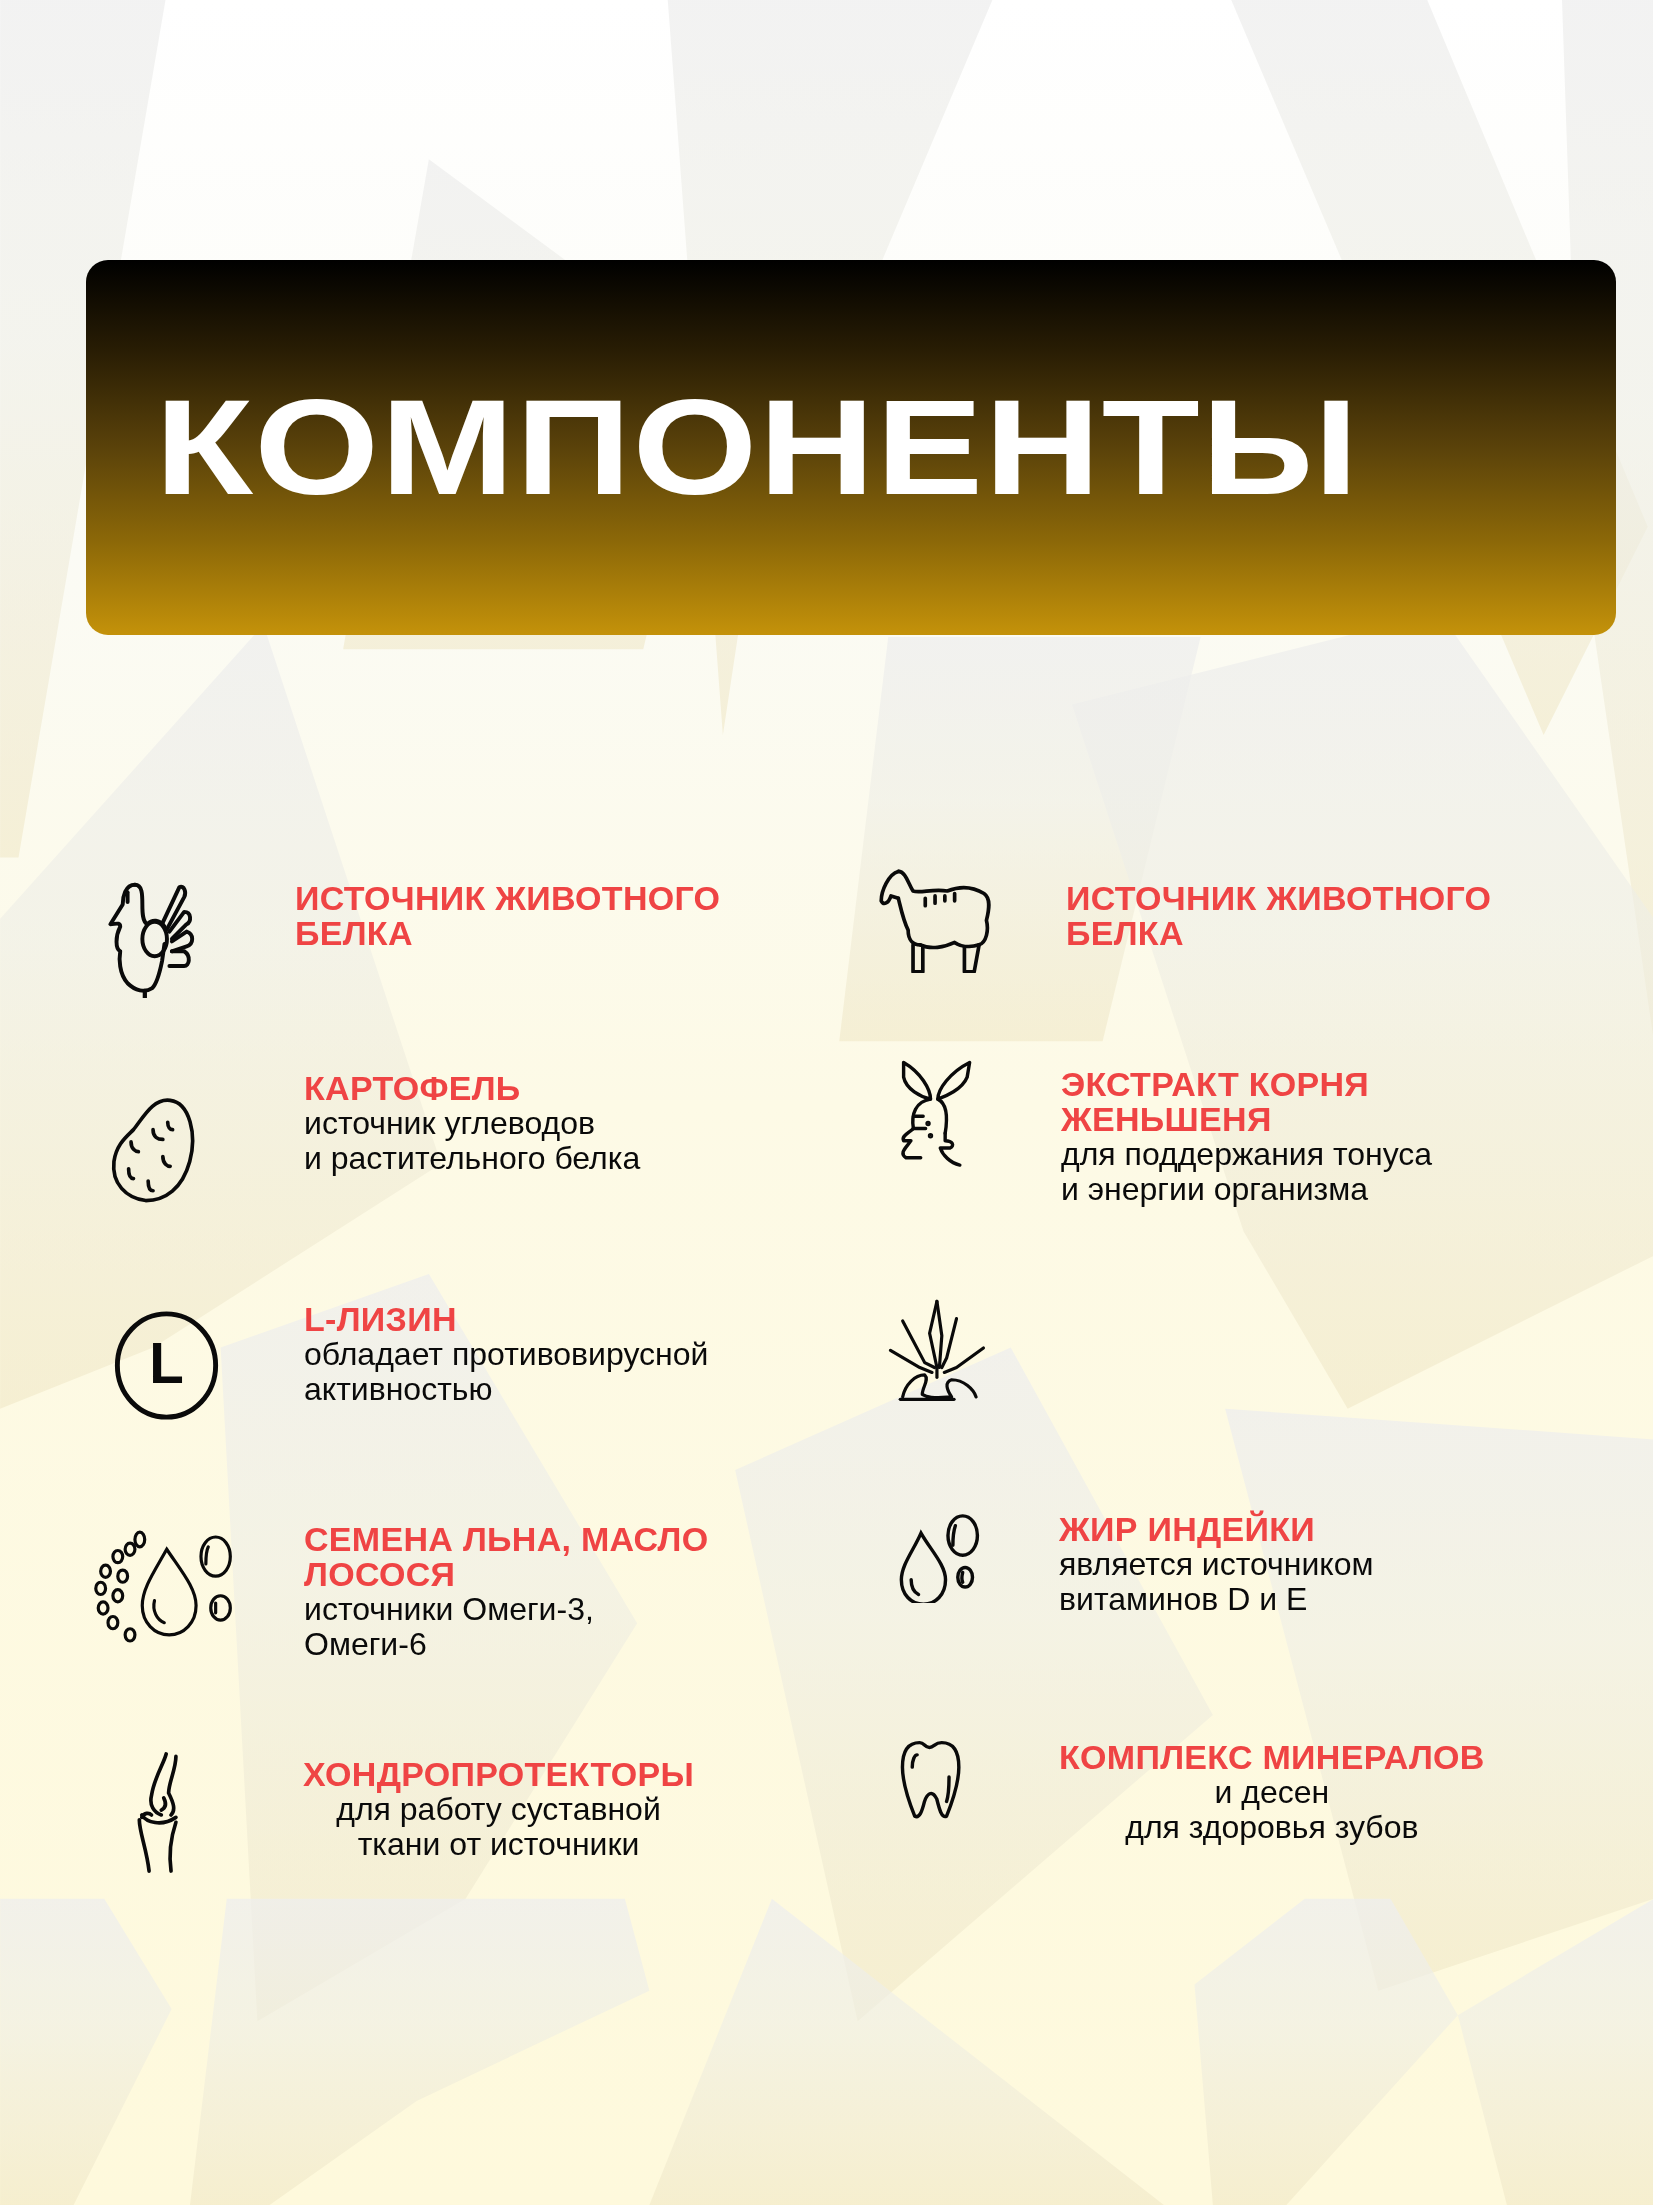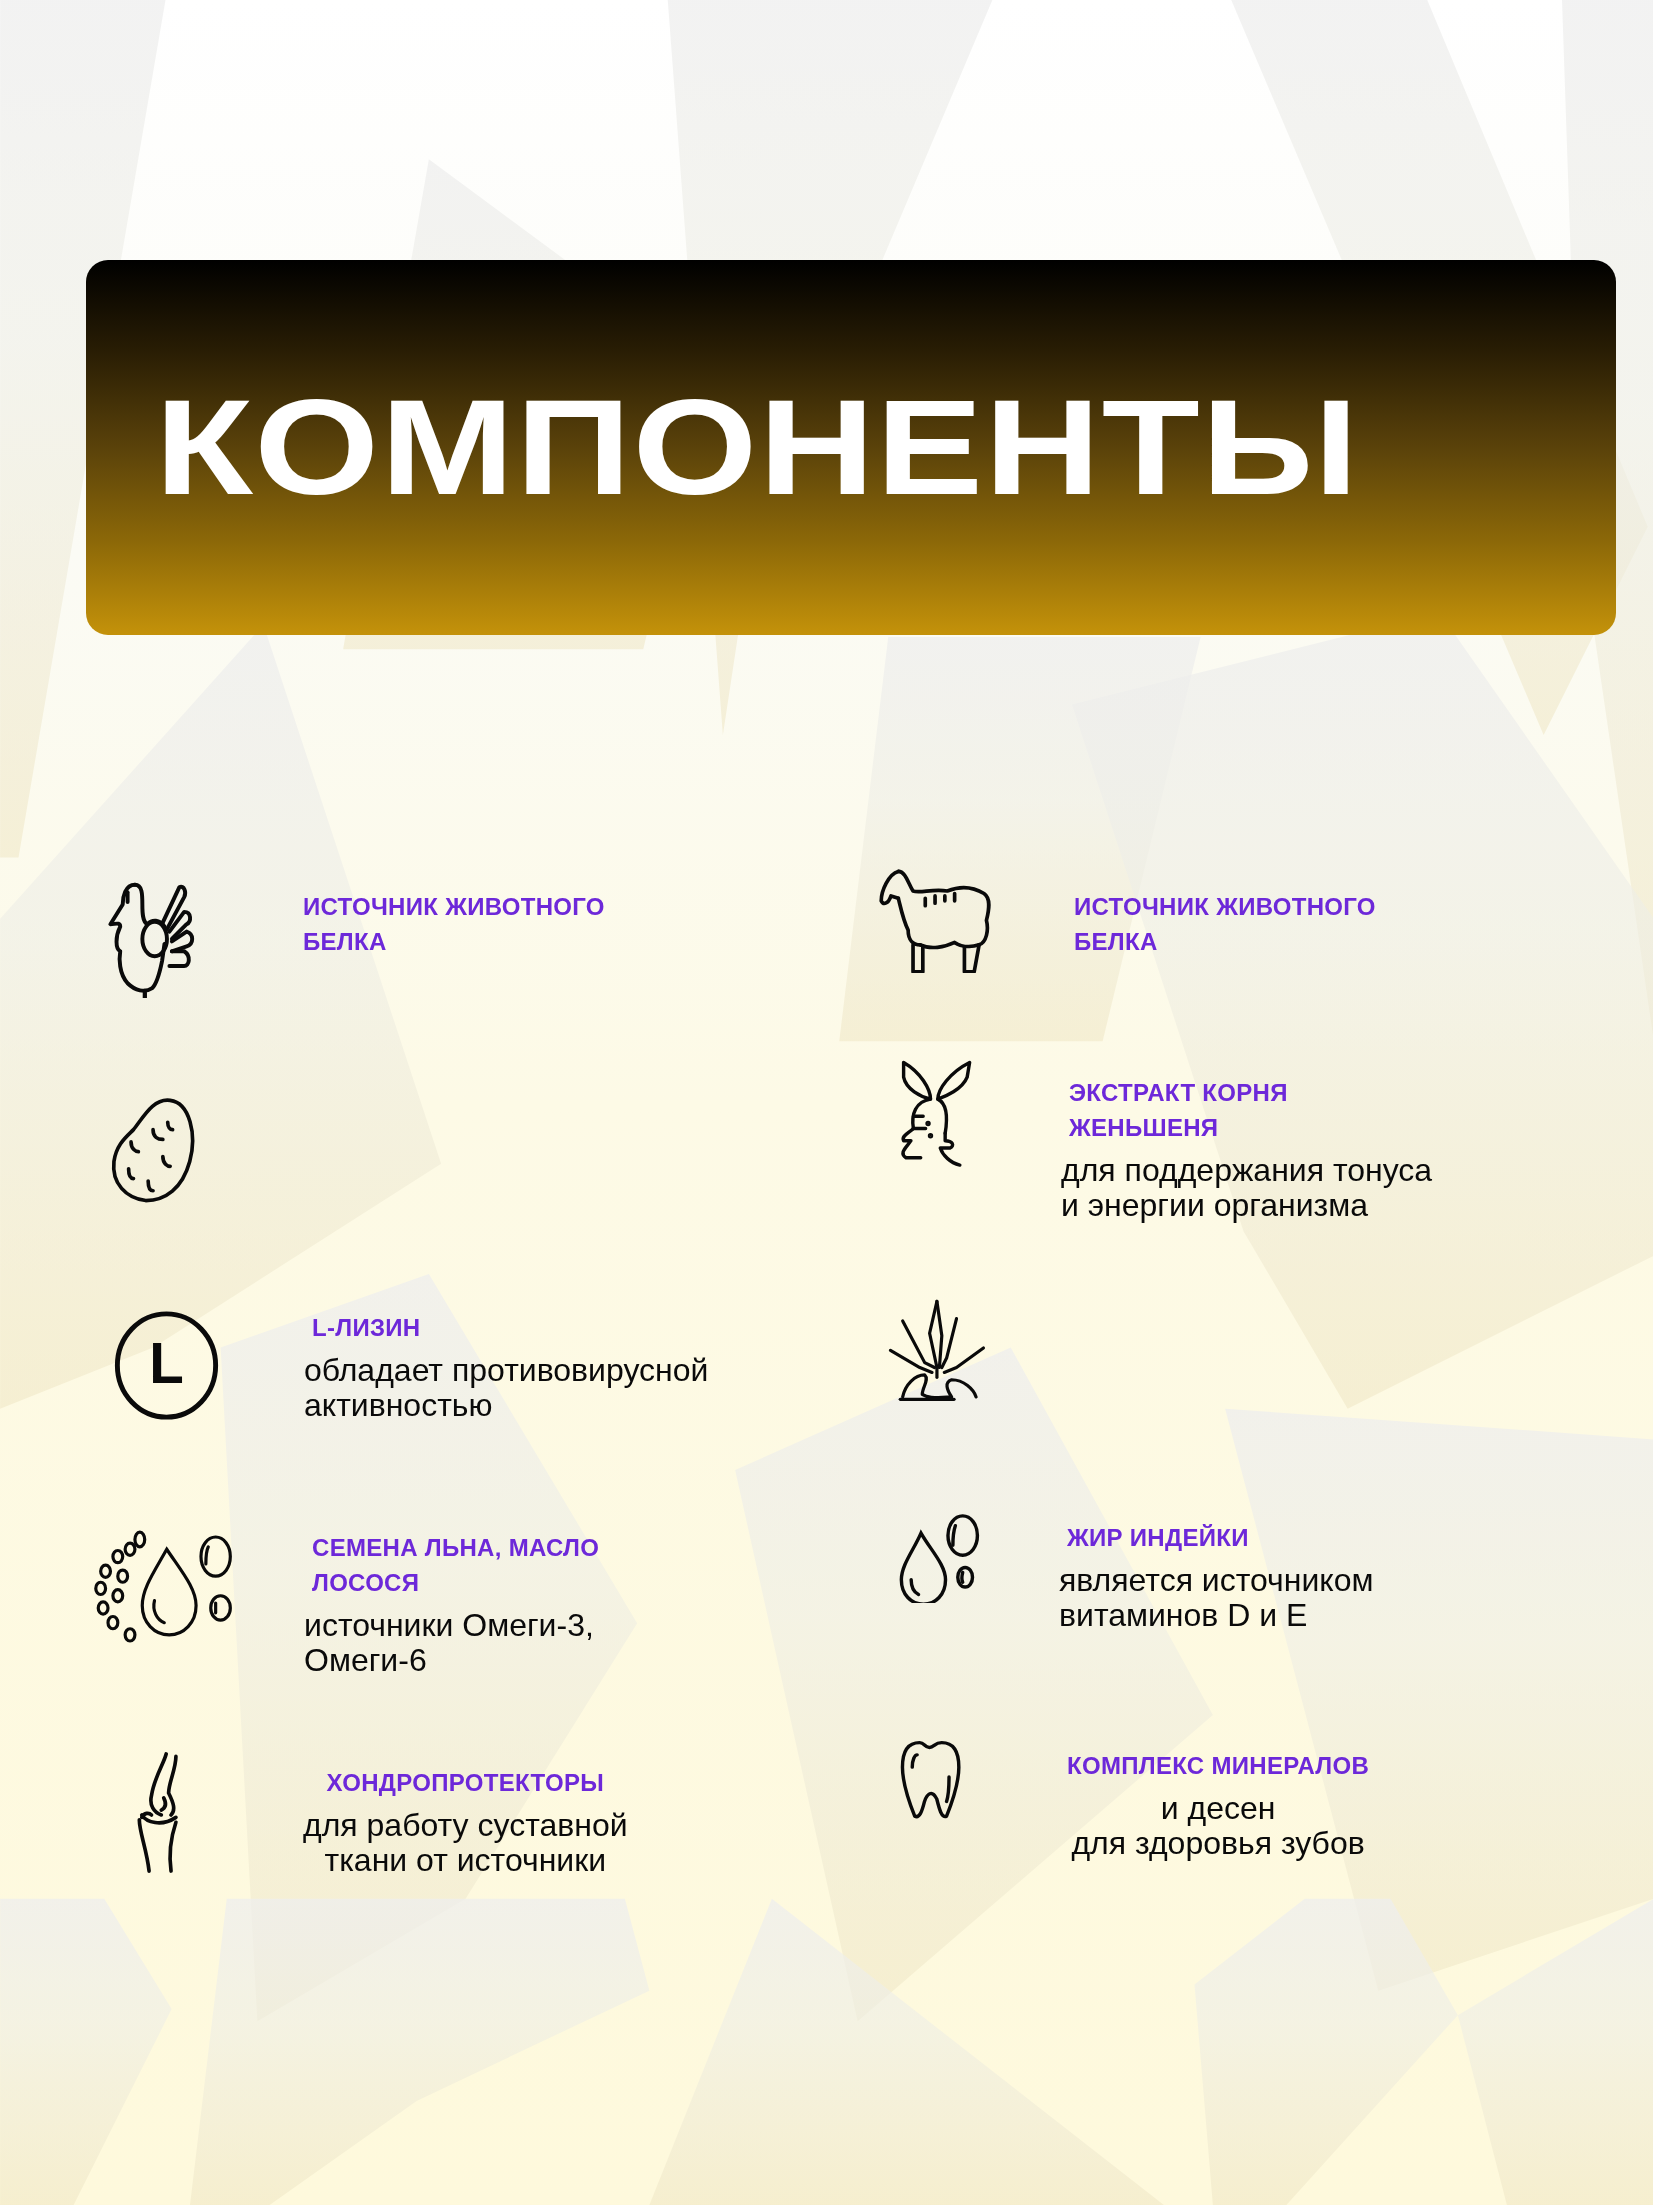--- a/index.html
+++ b/index.html
@@ -62,24 +62,24 @@
     .item .icon svg {
       display: block;
     }
     .item .text {
       position: absolute;
       top: 0;
     }
     .item-title {
       font-family: "Liberation Sans", sans-serif;
       font-weight: 700;
-      font-size: 24px;
+      font-size: 34px;
       line-height: 35px;
-      color: #6d28d9;
-      margin: 8px;
+      color: #ef4444;
+      margin: 0;
       white-space: nowrap;
       letter-spacing: 0.3px;
     }
     .item-desc {
       font-family: "Liberation Sans", sans-serif;
       font-weight: 400;
       font-size: 32px;
       line-height: 35px;
       color: #0a0a0a;
       margin: 0;
@@ -153,20 +153,29 @@
     <svg width="104" height="110" viewBox="0 0 85 90" fill="none" stroke="#0a0a0a" stroke-width="3" stroke-linecap="round">
       <path d="M50 6 C66 8 72 34 66 56 C60 78 46 88 30 88 C14 86 2 74 4 56 C6 42 14 36 20 30 C28 20 36 4 50 6 Z"></path>
       <path d="M48 24 C48 28 50 30 52 30"></path>
       <path d="M36 30 C36 36 40 38 44 38"></path>
       <path d="M18 40 C18 46 22 48 24 48"></path>
       <path d="M44 52 C44 58 48 60 50 60"></path>
       <path d="M16 62 C16 68 18 70 20 70"></path>
       <path d="M32 72 C32 78 34 80 36 80"></path>
     </svg>
   </div>
+  <div class="text" style="left:201px; top:0px;">
+    <div class="item-title">
+      <span class="line">КАРТОФЕЛЬ</span>
+    </div>
+    <div class="item-desc">
+      <span class="line">источник углеводов</span>
+      <span class="line">и растительного белка</span>
+    </div>
+  </div>
 </div>
 
 <div class="item" style="left:103px; top:1302px; width:698px; height:123px;">
   <div class="icon" style="top:7.4px; left:7.4px;">
     <svg width="113" height="113" viewBox="0 0 92 92">
       <ellipse cx="46" cy="46" rx="40" ry="42" fill="none" stroke="#0a0a0a" stroke-width="4"></ellipse>
       <text x="46" y="60" text-anchor="middle" font-family="Liberation Sans, sans-serif" font-weight="700" font-size="46" fill="#0a0a0a">L</text>
     </svg>
   </div>
   <div class="text" style="left:201px; top:0px;">

